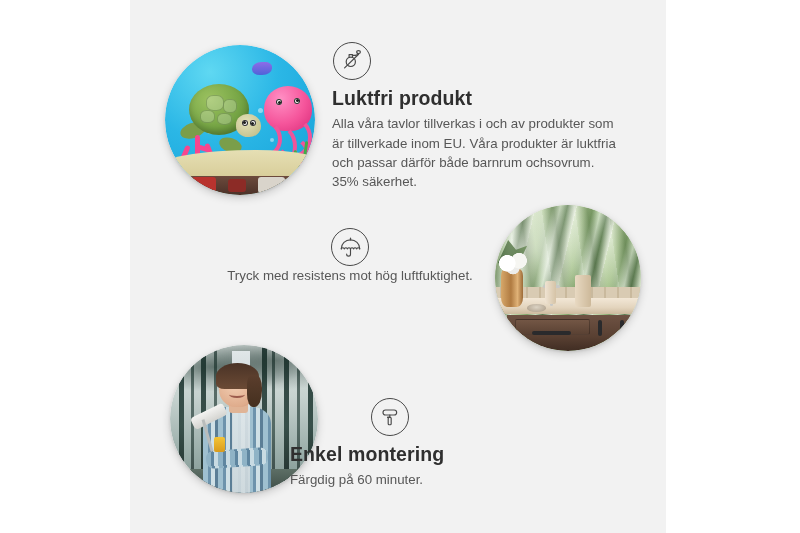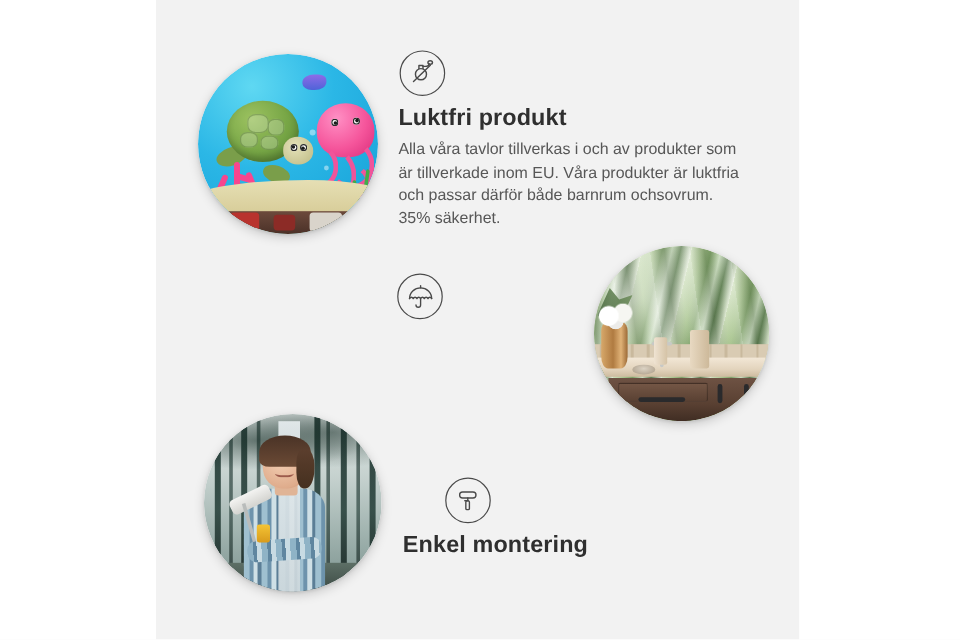--- a/index.html
+++ b/index.html
@@ -303,21 +303,21 @@
 
   
   #feat-odorless { left: 332px; top: 42px; width: 290px; text-align: left; }
   #feat-odorless .icon-wrap { margin-left: 1px; }
 
   
   #feat-waterproof { left: 205px; top: 228px; width: 290px; text-align: center; }
   #feat-waterproof .icon-row { display:flex; justify-content:center; }
 
   
-  #feat-mounting { left: 290px; top: 398px; width: 200px; text-align: right; }
+  #feat-mounting { left: 290px; top: 398px; width: 200px; text-align: left; }
   #feat-mounting .icon-row { display:flex; justify-content:center; }
 </style>
 </head>
 <body>
 
 <div id="stage">
 
   <div id="panel"></div>
 
   <div class="disc" id="disc-sea">
@@ -442,31 +442,33 @@
         <svg width="25" height="25" viewBox="0 0 26 26" aria-hidden="true">
           <g fill="none" stroke="#4a4a4a" stroke-width="1.2" stroke-linecap="round" stroke-linejoin="round">
             <path d="M3.4 14.4C3.4 9 7.7 5.1 13 5.1s9.6 3.9 9.6 9.3"></path>
             <path d="M3.4 14.4c.9-1.5 2.3-1.5 3.2 0 .9-1.5 2.3-1.5 3.2 0 .9-1.5 2.3-1.5 3.2 0 .9-1.5 2.3-1.5 3.2 0 .9-1.5 2.3-1.5 3.2 0 .9-1.5 2.3-1.5 3.2 0"></path>
             <path d="M13 5.1V3.3"></path>
             <path d="M13 14.6v5.3c0 1.1-.9 2-2 2s-2-.9-2-2"></path>
           </g>
         </svg>
       </div>
     </div>
+    <p class="f-body">Tryck med resistens mot hög luftfuktighet.</p>
   </div>
 
   <div class="feature" id="feat-mounting">
     <div class="icon-row">
       <div class="icon-wrap">
         <svg width="25" height="25" viewBox="0 0 26 26" aria-hidden="true">
           <g fill="none" stroke="#4a4a4a" stroke-width="1.2" stroke-linecap="round" stroke-linejoin="round">
             <rect x="5.2" y="5.2" width="14.2" height="5.2" rx="2.6"></rect>
             <path d="M12.3 10.4v2.3H9.9"></path>
             <path d="M9.9 12.7h2.6"></path>
             <rect x="10.6" y="12.9" width="3.1" height="7.6" rx="1"></rect>
           </g>
         </svg>
       </div>
     </div>
     <div class="f-title">Enkel montering</div>
+    <p class="f-body">Färgdig på 60 minuter.</p>
   </div>
 
 </div>
 
 </body></html>

